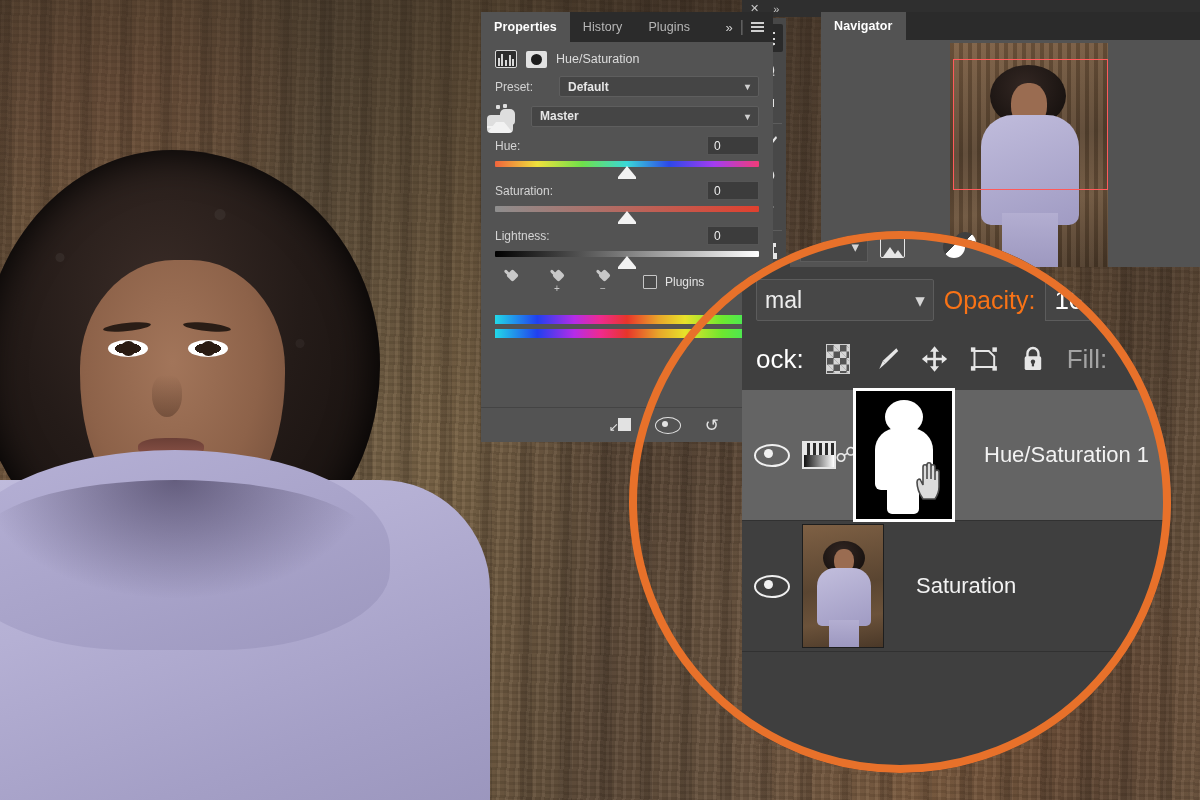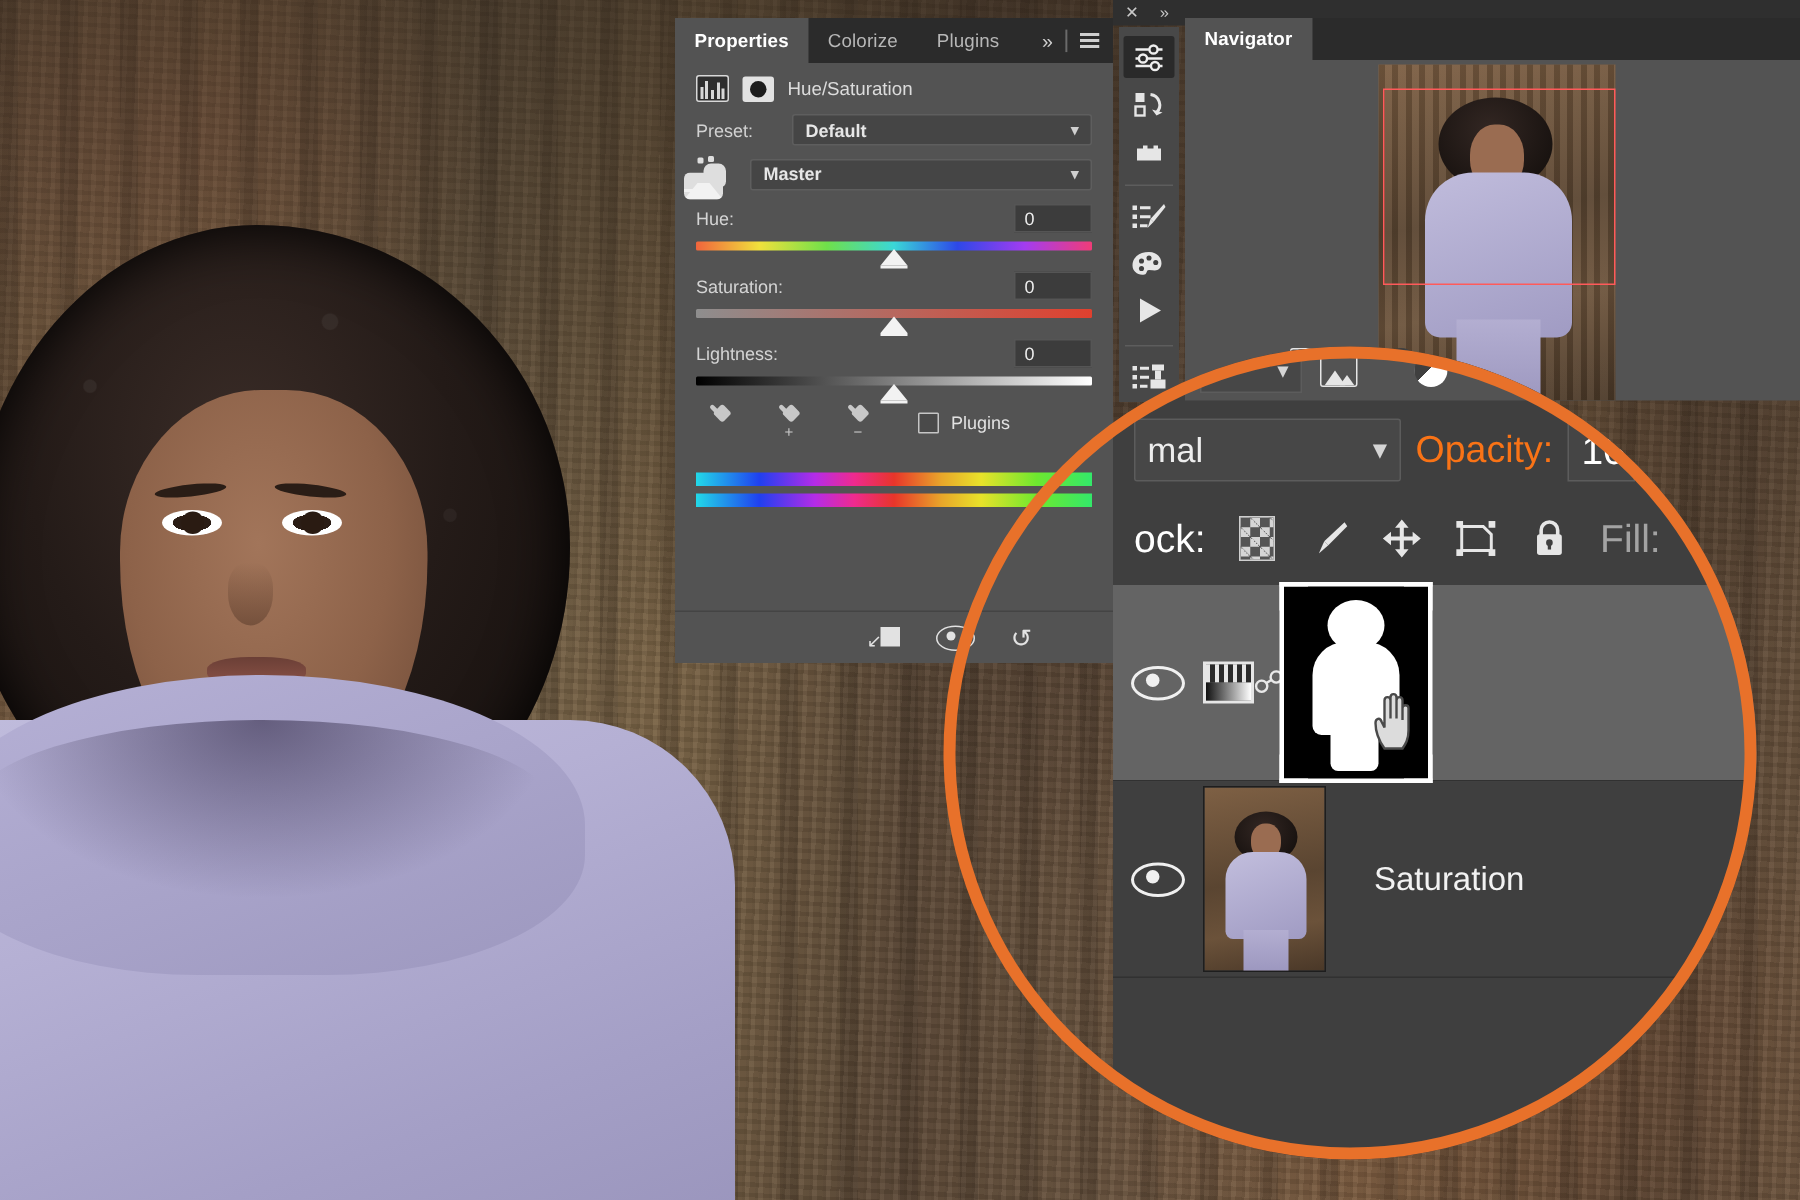--- a/index.html
+++ b/index.html
@@ -54,21 +54,21 @@
     background:linear-gradient(180deg,#6b3f36,#8a5247);}
   .hoodie{position:absolute;left:-70px;top:330px;width:620px;height:480px;border-radius:130px 110px 0 0;
     background:linear-gradient(160deg,#c2bede 0%,#b5b0d4 30%,#a49fc6 60%,#908bb3 100%);}
   .hoodie-hood{position:absolute;left:20px;top:300px;width:430px;height:200px;border-radius:50% 50% 40% 40%;
     background:linear-gradient(160deg,#b6b1d6,#9d98bf);}
   .hoodie-shadow{position:absolute;left:40px;top:330px;width:390px;height:120px;border-radius:50%;
     background:radial-gradient(ellipse at 50% 0%, rgba(40,32,60,.55), rgba(40,32,60,0) 70%);}
   .neck{position:absolute;left:175px;top:350px;width:120px;height:90px;background:#744e3a;border-radius:20px;}
 
   
-  .panel{position:absolute;background:#535353;}
+  .panel{position:absolute;background:#535353;margin-left:31px;}
   .tabbar{background:#2b2b2b;height:30px;display:flex;align-items:stretch;}
   .tab{display:flex;align-items:center;padding:0 13px;color:#b7b7b7;font-size:12.5px;letter-spacing:.1px;}
   .tab.active{background:#535353;color:#ffffff;font-weight:bold;}
   .tabbar-right{margin-left:auto;display:flex;align-items:center;gap:7px;padding-right:9px;color:#cfcfcf;}
 
   
   #properties{left:450px;top:12px;width:292px;height:430px;}
   .prop-head{display:flex;align-items:center;gap:9px;height:34px;padding:0 14px;}
   .prop-head .ttl{color:#dcdcdc;font-size:12.5px;}
   .ic-adj{width:22px;height:18px;border:1.6px solid #d8d8d8;border-radius:2px;background:#2e2e2e;
@@ -328,21 +328,21 @@
       </div>
     </div>
   </div>
 
   <div class="panel" id="properties">
     <div class="tabbar">
       <div class="tab active">
         <span>Properties</span>
       </div>
       <div class="tab">
-        <span>Colorize</span>
+        <span>History</span>
       </div>
       <div class="tab">
         <span>Plugins</span>
       </div>
       <div class="tabbar-right">
         <span style="font-size:13px">»</span>
         <span style="color:#6a6a6a;">|</span>
         <svg width="13" height="11" viewBox="0 0 13 11">
           <rect x="0" y="0" width="13" height="2" fill="#cfcfcf"></rect>
           <rect x="0" y="4" width="13" height="2" fill="#cfcfcf"></rect>
@@ -531,20 +531,21 @@
                 <div class="sil-legs"></div>
             </div>
             <div class="corner tl"></div>
               <div class="corner tr"></div>
             <div class="corner bl"></div>
               <div class="corner br"></div>
             <svg class="cursor-hand" viewBox="0 0 34 42">
               <path d="M9 40 C4 33 3 27 3 23 C3 20 6 19 7 22 L9 26 L9 8 C9 5 13 5 13 8 L13 20 L13 6 C13 3 17 3 17 6 L17 20 L17 8 C17 5 21 5 21 8 L21 21 L21 13 C21 10.5 25 10.5 25 13 L25 28 C25 34 23 37 21 40 z" fill="#dcdcdc" stroke="#4a4a4a" stroke-width="1.6"></path>
             </svg>
           </div>
+          <div class="layername">Hue/Saturation 1</div>
         </div>
 
         <div class="layer">
           <div class="eyecell">
             <div class="ic-eye"></div>
           </div>
           <div class="bgthumb">
             <div class="bg-hair"></div>
               <div class="bg-face"></div>
               <div class="bg-body"></div>

